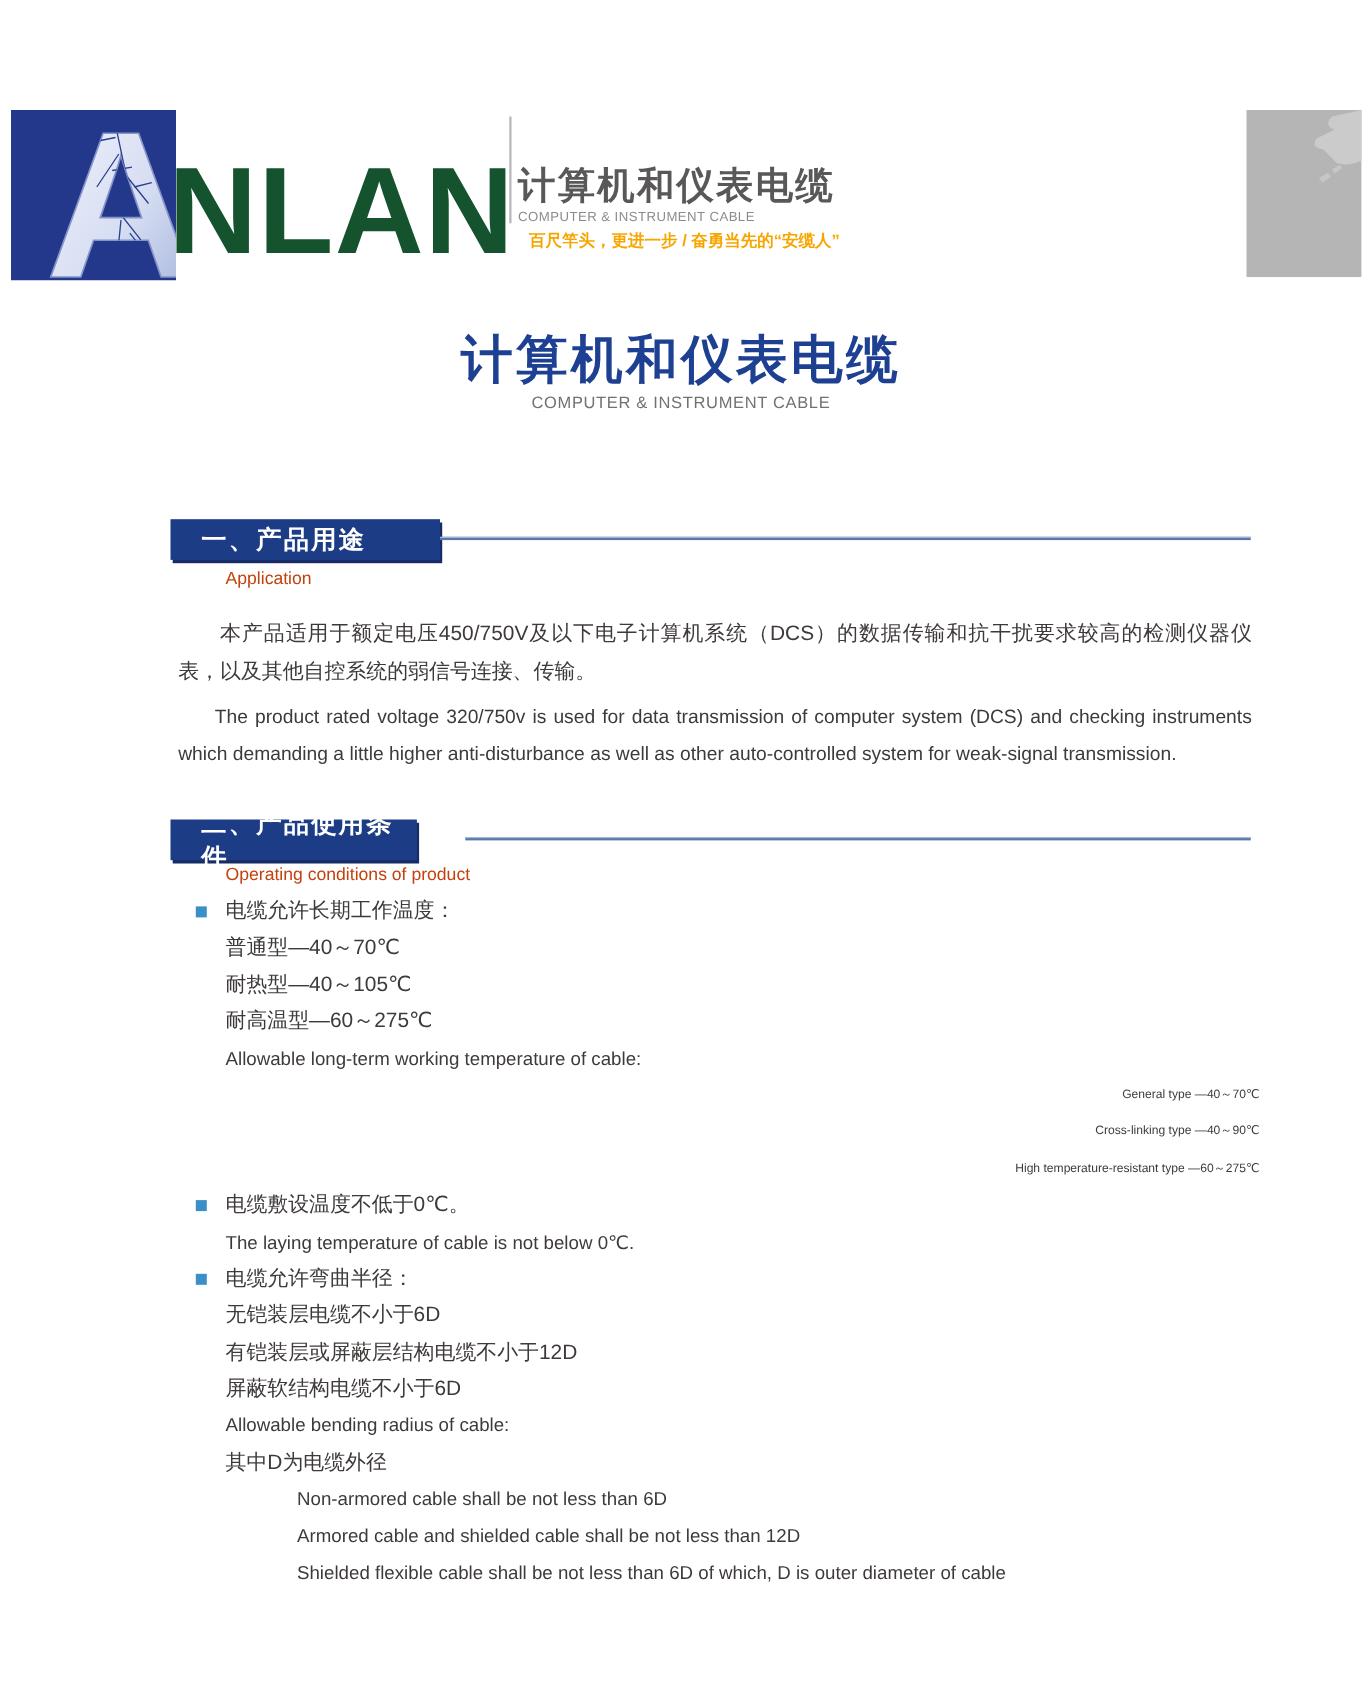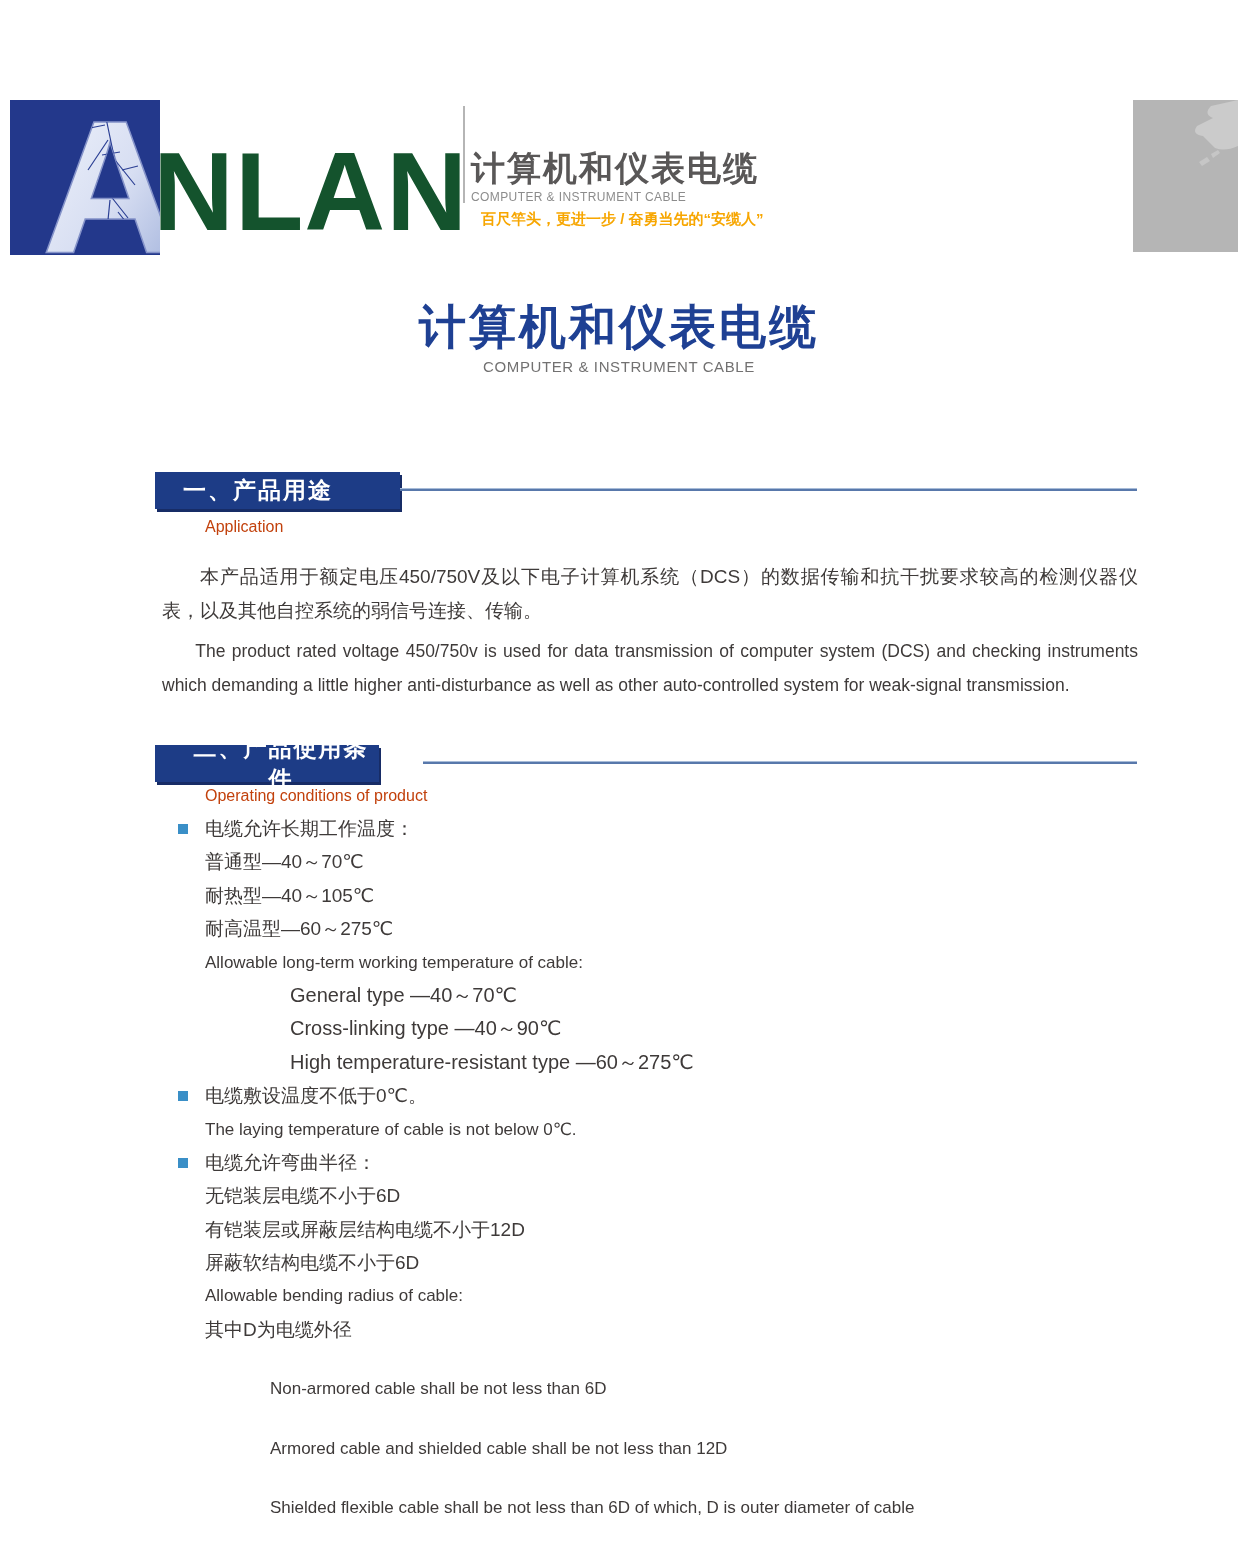--- a/index.html
+++ b/index.html
@@ -22,42 +22,42 @@
   
   .main-title{position:absolute;left:0;top:296px;width:1238px;text-align:center;
               font-size:47px;font-weight:bold;color:#1e4093;letter-spacing:3px;}
   .main-subtitle{position:absolute;left:0;top:358px;width:1238px;text-align:center;
                  font-size:15px;color:#727171;letter-spacing:0.6px;}
 
   
   .sec-head{position:absolute;left:155px;height:37px;background:#1d3c86;
             box-shadow:2px 3px 0 #172c66;color:#ffffff;font-size:23px;font-weight:600;
             letter-spacing:2px;display:flex;align-items:center;padding-left:28px;
-            box-sizing:border-box;text-align:center;}
+            box-sizing:border-box;}
   .sec-head-1{top:472px;width:245px;}
   .sec-head-2{top:745px;width:224px;}
   .sec-line{position:absolute;height:2px;background:#5878ab;border-top:1px solid #a8bcd8;}
   .sec-line-1{left:400px;top:488px;width:737px;}
   .sec-line-2{left:423px;top:761px;width:714px;}
   .sec-sub{position:absolute;left:205px;font-size:16px;color:#c2410c;}
   .sec-sub-1{top:518px;}
   .sec-sub-2{top:787px;}
 
   
   .para{position:absolute;left:162px;width:976px;text-align:justify;}
   .para-cn{top:560px;font-size:19px;line-height:34px;text-indent:2em;color:#3e3a39;}
   .para-en{top:634px;font-size:17.5px;line-height:34px;text-indent:1.9em;color:#3e3a39;}
 
   
   .list{position:absolute;left:155px;top:812px;width:990px;}
   .ln{position:relative;height:33.4px;line-height:33.4px;white-space:nowrap;}
   .ln.cn{font-size:19px;padding-left:50px;}
   .ln.en{font-size:17px;padding-left:50px;}
-  .ln.en-deep{font-size:20px;padding-left:135px;}
-  .ln.en-deep2{font-size:17px;padding-left:115px;margin-top:26px;}
+  .ln.en-deep{font-size:11px;padding-left:135px;text-align:right;}
+  .ln.en-deep2{font-size:17px;padding-left:115px;}
   .bullet{position:absolute;left:23px;top:12px;width:10px;height:10px;background:#3a8fc7;}
 </style>
 </head>
 <body>
 
 <div class="page">
 
   <div class="logo-box">
     <svg width="150" height="155" viewBox="0 0 150 155" xmlns="http://www.w3.org/2000/svg">
       <defs>
@@ -94,21 +94,21 @@
   </div>
 
   <div class="main-title">计算机和仪表电缆</div>
   <div class="main-subtitle">COMPUTER &amp; INSTRUMENT CABLE</div>
 
   <div class="sec-head sec-head-1">一、产品用途</div>
   <div class="sec-line sec-line-1"></div>
   <div class="sec-sub sec-sub-1">Application</div>
 
   <div class="para para-cn">本产品适用于额定电压450/750V及以下电子计算机系统（DCS）的数据传输和抗干扰要求较高的检测仪器仪表，以及其他自控系统的弱信号连接、传输。</div>
-  <div class="para para-en">The product rated voltage 450/750v is used for data transmission of computer system (DCS) and checking instruments which demanding a little higher anti-disturbance as well as other auto-controlled system for weak-signal transmission.</div>
+  <div class="para para-en">The product rated voltage 320/750v is used for data transmission of computer system (DCS) and checking instruments which demanding a little higher anti-disturbance as well as other auto-controlled system for weak-signal transmission.</div>
 
   <div class="sec-head sec-head-2">二、产品使用条件</div>
   <div class="sec-line sec-line-2"></div>
   <div class="sec-sub sec-sub-2">Operating conditions of product</div>
 
   <div class="list">
     <div class="ln cn">
       <span class="bullet"></span>
       <span>电缆允许长期工作温度：</span>
     </div>

